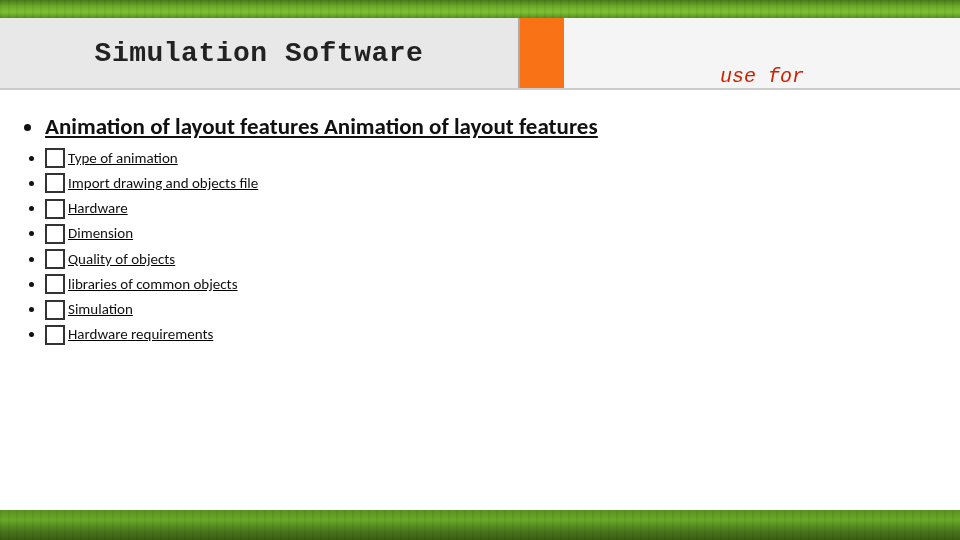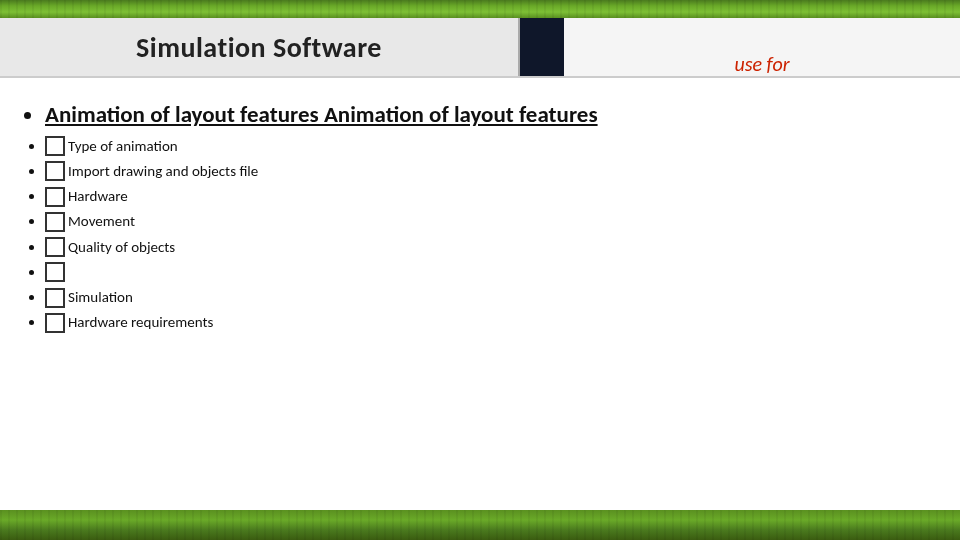--- a/index.html
+++ b/index.html
@@ -48,23 +48,24 @@
         90deg,
         rgba(0,0,0,0.05) 0px, rgba(0,0,0,0.05) 2px,
         transparent 2px, transparent 8px
       );
     }
 
     
     .header-row {
       display: flex;
       align-items: stretch;
-      height: 60px;
-      background: #0f172a;
+      height: 72px;
+      background: #f97316;
       border-bottom: 2px solid #cccccc;
+      font-family: Liberation Mono, monospace;
     }
 
     .header-title-cell {
       flex: 0 0 520px;
       display: flex;
       align-items: center;
       justify-content: center;
       background: #e8e8e8;
       border-right: 2px solid #aaaaaa;
     }
@@ -93,20 +94,21 @@
 
     
     .main-content {
       padding: 18px 30px 20px 20px;
       background: #ffffff;
     }
 
     .bullet-list {
       list-style: disc;
       padding-left: 25px;
+      text-decoration: underline;
     }
 
     .bullet-list li {
       font-size: 15px;
       color: #111111;
       line-height: 1.55;
       padding: 1px 0;
     }
 
     .bullet-list li.first-item {
@@ -164,27 +166,27 @@
     <li>
       <span class="checkbox-icon"></span><span>Type of animation</span>
     </li>
     <li>
       <span class="checkbox-icon"></span><span>Import drawing and objects file</span>
     </li>
     <li>
       <span class="checkbox-icon"></span><span>Hardware</span>
     </li>
     <li>
-      <span class="checkbox-icon"></span><span>Movement</span>
+      <span class="checkbox-icon"></span><span>Dimension</span>
     </li>
     <li>
       <span class="checkbox-icon"></span><span>Quality of objects</span>
     </li>
     <li>
-      <span class="checkbox-icon"></span>
+      <span class="checkbox-icon"></span><span>libraries of common objects</span>
     </li>
     <li>
       <span class="checkbox-icon"></span><span>Simulation</span>
     </li>
     <li>
       <span class="checkbox-icon"></span><span>Hardware requirements</span>
     </li>
   </ul>
 </div>
 

